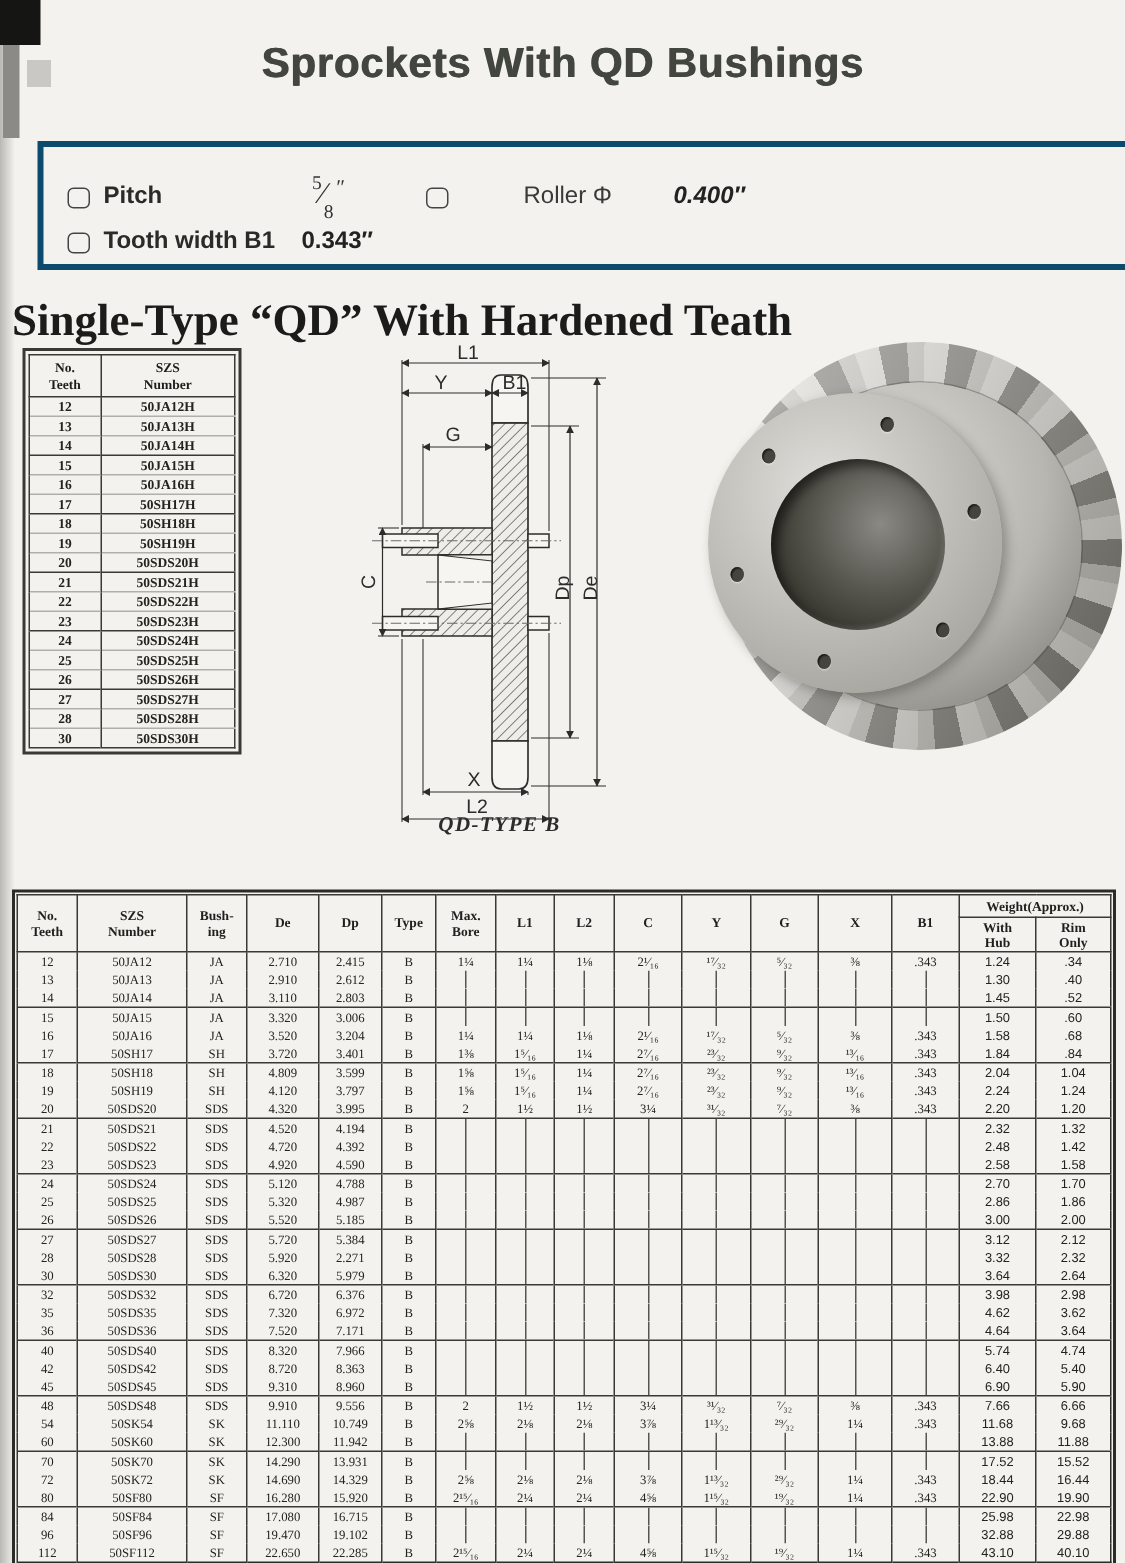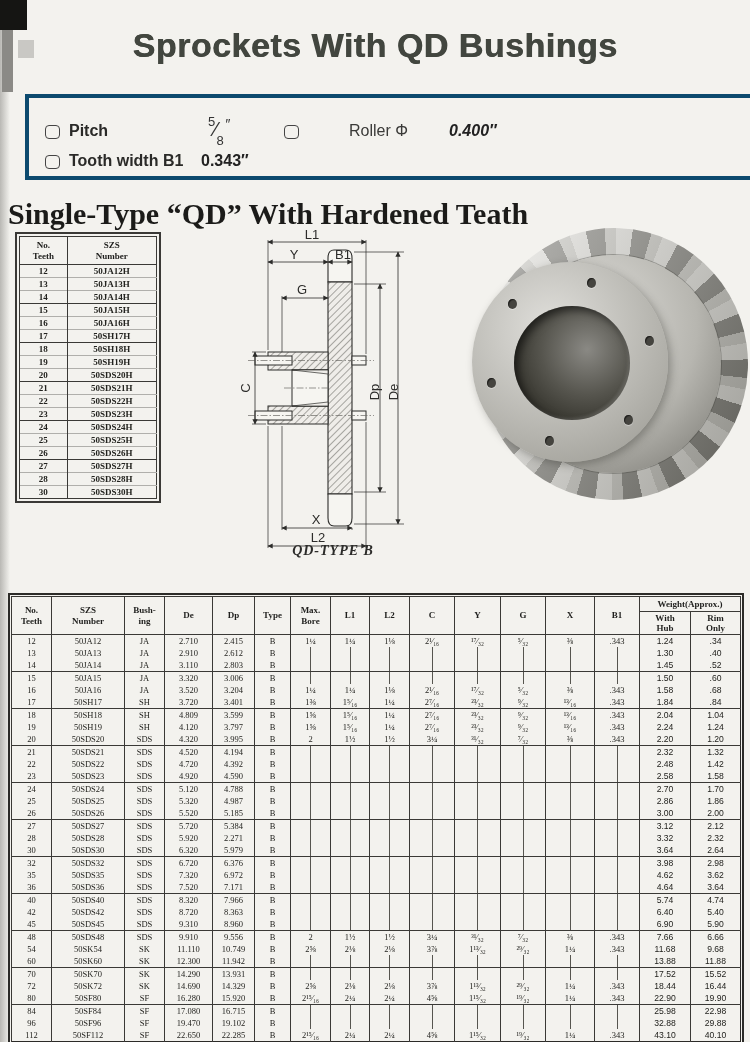--- a/index.html
+++ b/index.html
@@ -5,29 +5,29 @@
   html,body{margin:0;padding:0;}
   body{width:750px;height:1042px;background:#e8e7e3;font-family:"Liberation Serif",serif;color:#1d1d1b;}
   .page{position:relative;width:750px;height:1042px;background:#f3f2ee;overflow:hidden;}
   
   .edge-strip{position:absolute;left:0;top:0;width:10px;height:1042px;background:linear-gradient(90deg,#b9b8b4,#dcdbd7 60%,#f3f2ee);}
   .corner-mark{position:absolute;left:0;top:0;width:27px;height:30px;background:#151513;}
   .corner-mark2{position:absolute;left:2px;top:30px;width:11px;height:62px;background:#8b8a86;}
   .corner-mark3{position:absolute;left:18px;top:40px;width:16px;height:18px;background:#c9c8c4;}
 
   .title{position:absolute;left:0;top:26px;width:750px;text-align:center;
-    font-family:"Liberation Sans",sans-serif;font-weight:bold;font-size:34px;color:#42463f;
+    font-family:"Liberation Sans",sans-serif;font-weight:bold;font-size:28px;color:#42463f;
     letter-spacing:.5px;text-shadow:.6px 0 0 #42463f;}
 
   .spec-box{position:absolute;left:25px;top:94px;width:718px;height:78px;border:4px solid #0c4a6e;padding-left:48px;}
   .cb{position:absolute;width:13px;height:12px;border:1.6px solid #444;border-radius:4px;background:transparent;}
   .spec-label{position:absolute;font-family:"Liberation Sans",sans-serif;font-weight:bold;font-size:16px;color:#2a2a28;}
   .spec-label.light{font-weight:normal;color:#3a3a38;}
   .spec-val{position:absolute;font-family:"Liberation Sans",sans-serif;font-weight:bold;font-size:16px;color:#222;}
-  .bigfrac{position:absolute;font-family:Liberation Sans, sans-serif;font-size:20px;color:#333;}
+  .bigfrac{position:absolute;font-family:Liberation Serif, serif;font-size:20px;color:#333;}
   .bigfrac sup{font-size:13px;position:relative;top:-2px;left:1px;}
   .bigfrac sub{font-size:13px;position:relative;top:4px;right:1px;}
   .bigfrac .pr{font-size:14px;position:relative;top:-7px;font-style:italic;}
 
   .h2{position:absolute;font-weight:bold;color:#1b1b19;font-family:"Liberation Serif",serif;}
   .h2.one{left:8px;top:197px;font-size:30px;}
   .h2.two{left:8px;top:558px;font-size:25px;}
 
   .mini-wrap{position:absolute;left:15px;top:232px;border:2px solid #3a3936;padding:2px;background:#f3f2ee;}
   table.mini{border-collapse:collapse;width:138px;border:1px solid #3a3936;}

